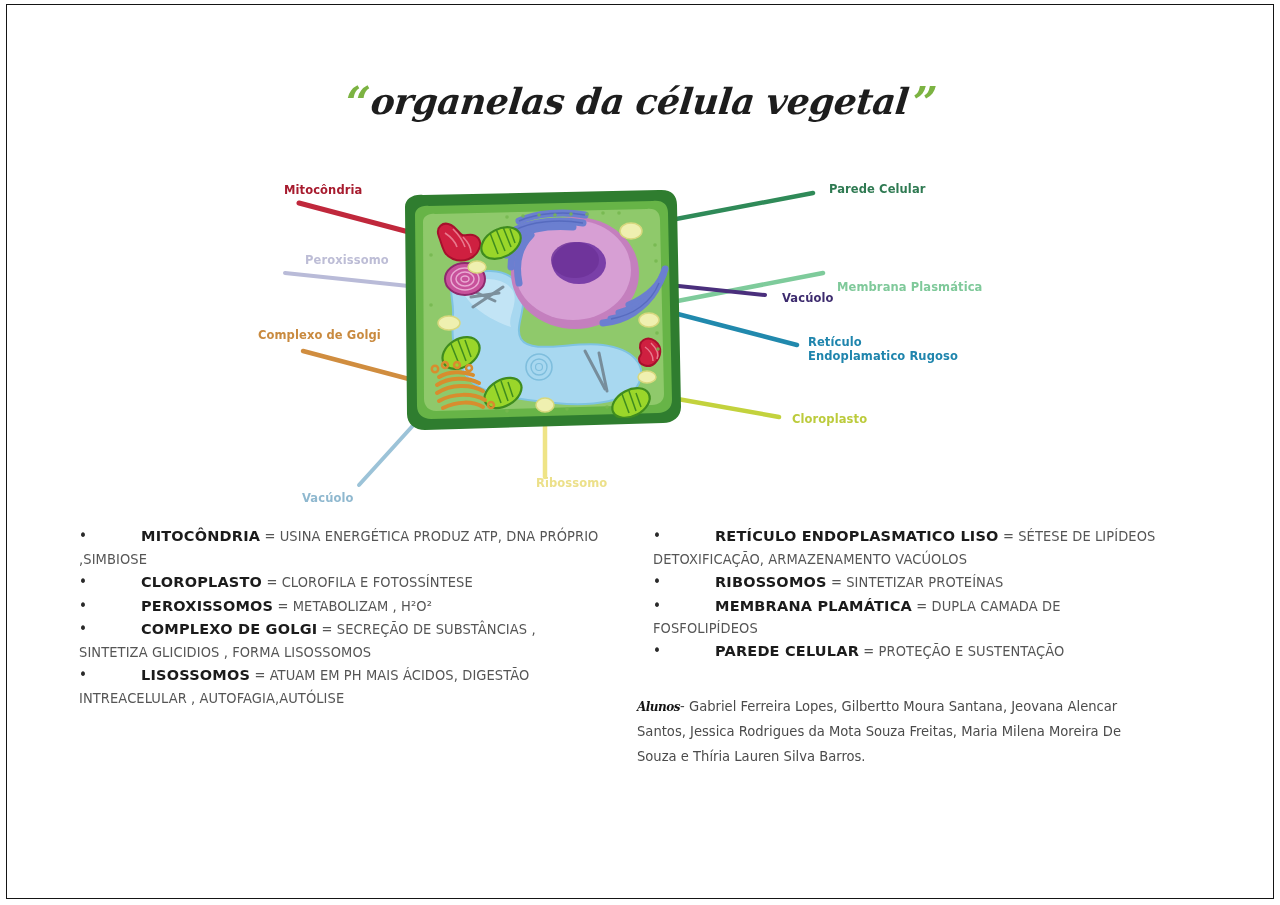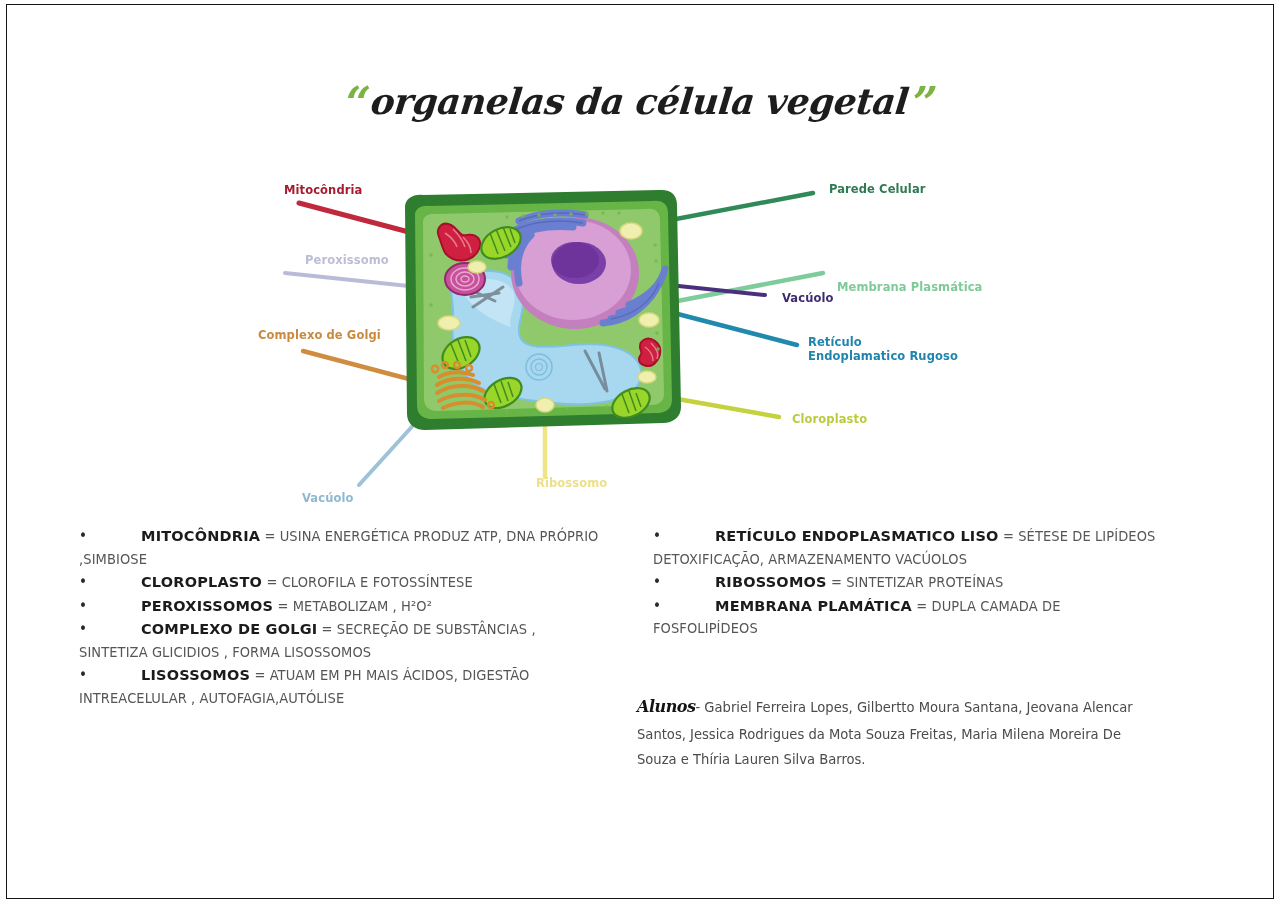--- a/index.html
+++ b/index.html
@@ -122,21 +122,21 @@
     color: #4b4b4b;
     font-family: "DejaVu Sans Condensed", "DejaVu Sans", sans-serif;
     font-size: 14.6px;
     font-weight: 300;
     line-height: 1.72;
   }
   #students .alunos-word {
     font-family: "DejaVu Serif", serif;
     font-style: italic;
     font-weight: bold;
-    font-size: 16px;
+    font-size: 12px;
     color: #131313;
     letter-spacing: -0.5px;
     margin-top: 40px;
   }
 </style>
 </head>
 <body>
 
 <div id="page">
 
@@ -360,20 +360,23 @@
     <div class="col" id="col-right">
       <div class="item">
         <span class="bullet"></span><span class="term">RETÍCULO ENDOPLASMATICO LISO</span><span class="desc"> = SÉTESE DE LIPÍDEOS DETOXIFICAÇÃO, ARMAZENAMENTO VACÚOLOS</span>
       </div>
       <div class="item">
         <span class="bullet"></span><span class="term">RIBOSSOMOS</span><span class="desc"> = SINTETIZAR PROTEÍNAS</span>
       </div>
       <div class="item">
         <span class="bullet"></span><span class="term">MEMBRANA PLAMÁTICA</span><span class="desc"> = DUPLA CAMADA DE FOSFOLIPÍDEOS</span>
       </div>
+      <div class="item">
+        <span class="bullet"></span><span class="term">PAREDE CELULAR</span><span class="desc"> = PROTEÇÃO E SUSTENTAÇÃO</span>
+      </div>
     </div>
 
     <div id="students">
       <span class="alunos-word">Alunos</span><span>- </span><span>Gabriel Ferreira Lopes, Gilbertto Moura Santana, Jeovana Alencar Santos, Jessica Rodrigues da Mota Souza Freitas, Maria Milena Moreira De Souza e Thíria Lauren Silva Barros.</span>
     </div>
 
   </div>
 </div>
 
 </body></html>

